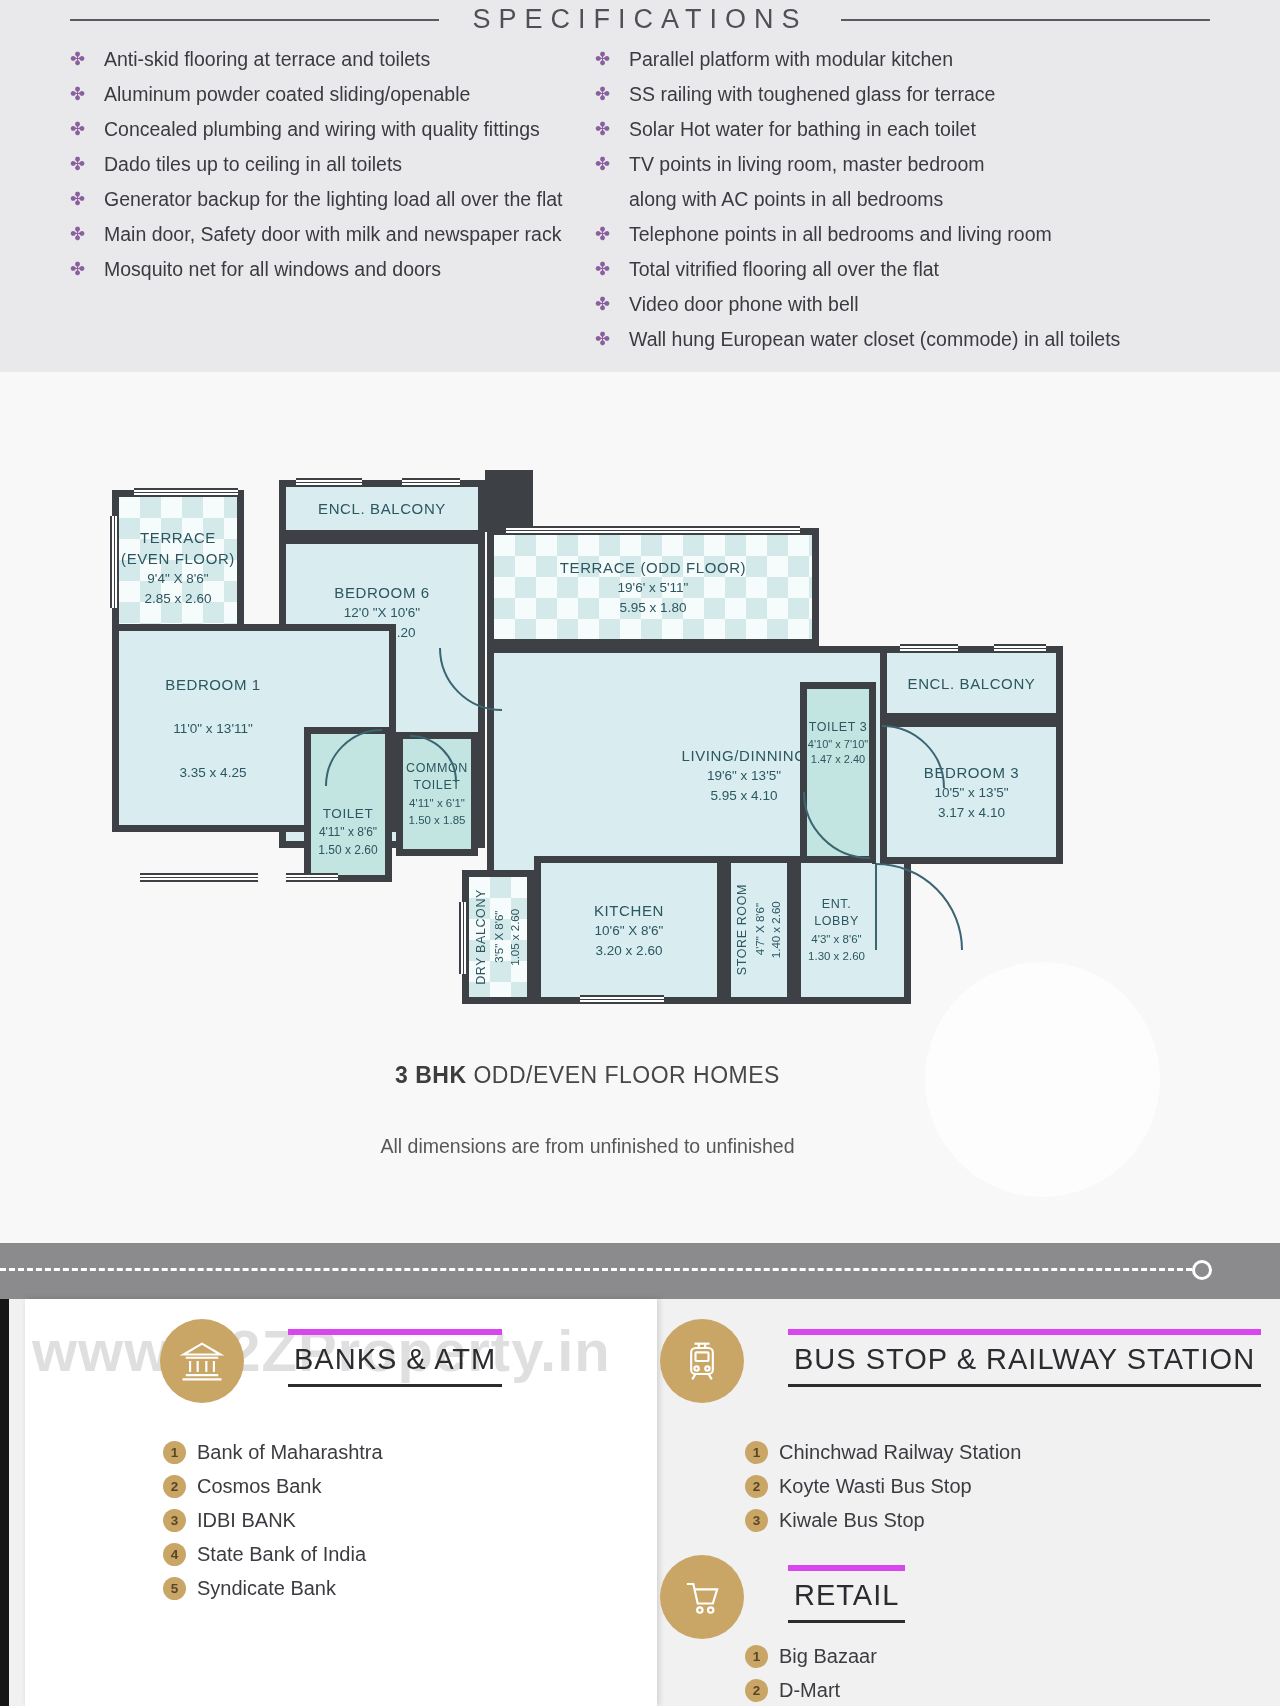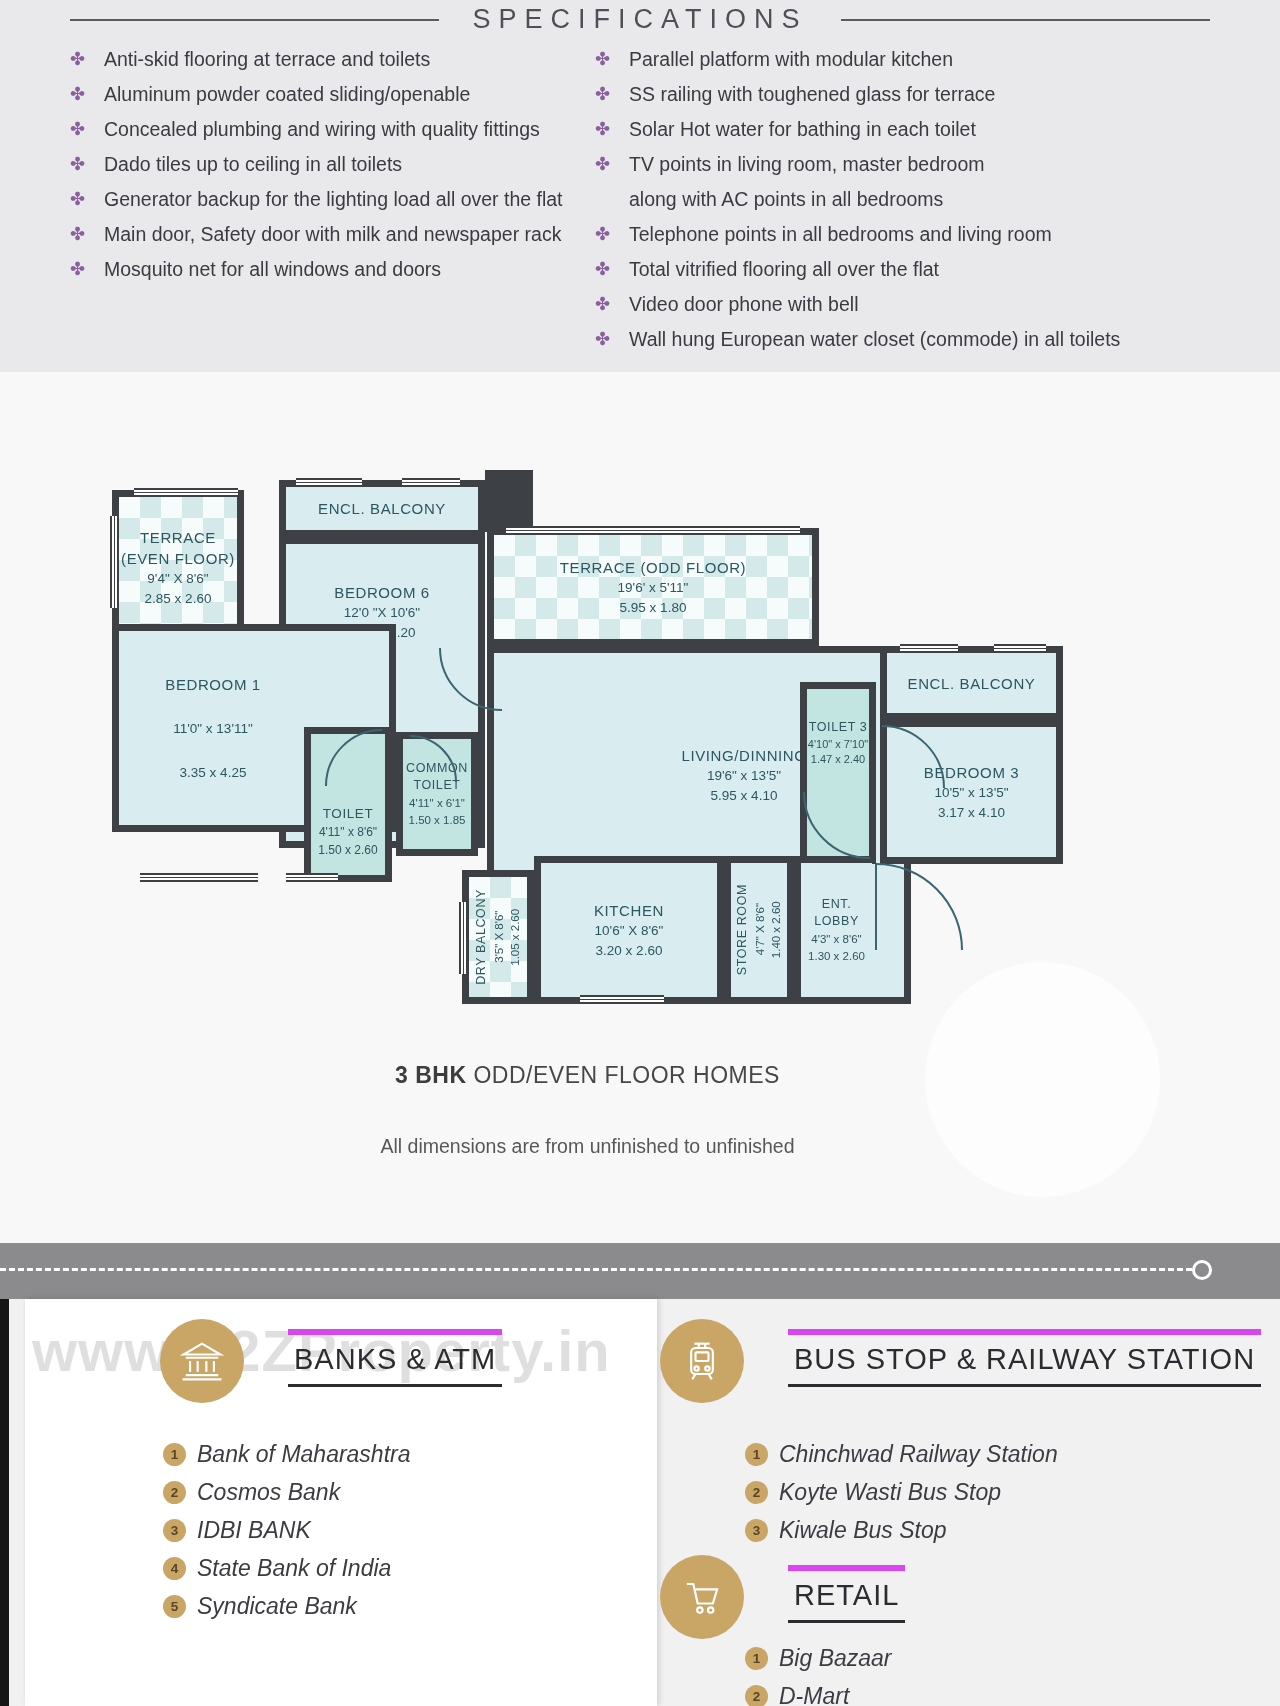--- a/index.html
+++ b/index.html
@@ -64,21 +64,21 @@
   .gold-circle{position:absolute;width:84px;height:84px;border-radius:50%;background:#c9a566;
         display:flex;align-items:center;justify-content:center;z-index:6;}
   .gold-heading{position:absolute;z-index:6;display:inline-block;
         border-top:6px solid #d946ef;border-bottom:3px solid #2b2b30;
         padding:8px 6px;font-size:29px;letter-spacing:1px;color:#2b2b30;white-space:nowrap;margin-left:32px;}
   .loc-list{position:absolute;list-style:none;margin:0;padding:0;z-index:6;}
   .loc-item{display:flex;align-items:center;margin-bottom:11px;}
   .badge{width:23px;height:23px;border-radius:50%;background:#c9a566;color:#5a4527;
         font-size:13.5px;font-weight:bold;display:flex;align-items:center;justify-content:center;
         flex:0 0 23px;margin-right:11px;}
-  .loc-label{font-size:23px;color:#3b3b41;font-style:italic;}
+  .loc-label{font-size:20px;color:#3b3b41;}
   .icon-svg{width:52px;height:52px;}
 </style>
 </head>
 <body>
 
 <div class="page">
 
   <section class="specs">
     <div class="spec-title-row">
       <div class="spec-line l"></div>

